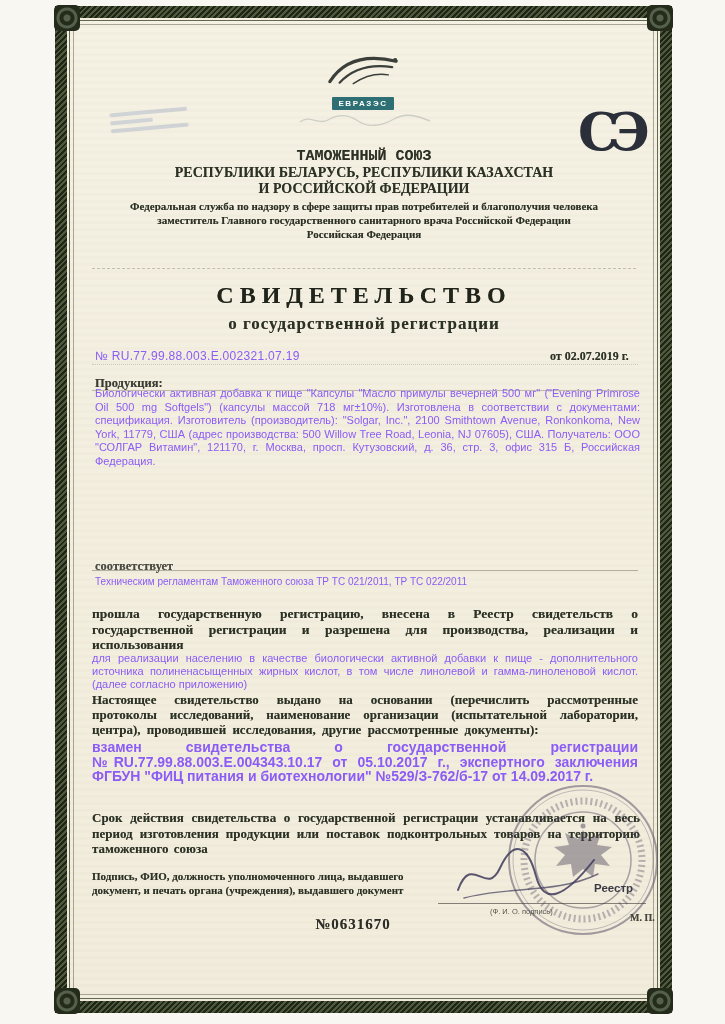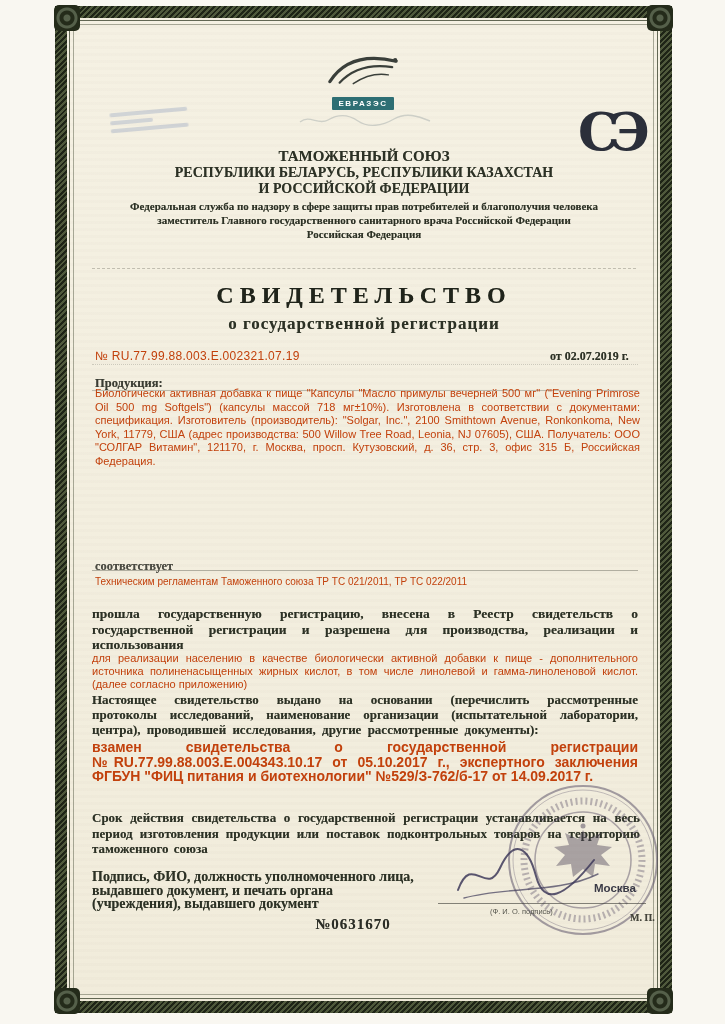--- a/index.html
+++ b/index.html
@@ -16,36 +16,36 @@
   .inner-b{position:absolute;inset:6px;border:1px solid rgba(50,58,36,.4);}
   .corner{position:absolute;width:26px;height:26px;border-radius:5px;
           background:radial-gradient(circle,#55604a 0 3px,#242b1a 4px 7px,#55604a 8px 10px,#242b1a 11px);}
   .corner.tl{left:-13px;top:-13px}.corner.tr{right:-13px;top:-13px}
   .corner.bl{left:-13px;bottom:-13px}.corner.br{right:-13px;bottom:-13px}
 
   .abs{position:absolute;}
   .center{text-align:center;}
   .pre{font-family:"Liberation Serif","DejaVu Serif",serif;font-weight:bold;color:#2c3125;
        text-shadow:0 0 .4px rgba(40,45,30,.45);}
-  .typed{font-family:"Liberation Sans","DejaVu Sans",sans-serif;color:#c2410c;}
+  .typed{font-family:"Liberation Sans","DejaVu Sans",sans-serif;color:#8b5cf6;}
 
   
   .evrazes{left:318px;top:52px;width:90px;text-align:center;}
   .evrazes-label{display:inline-block;background:#2e6f74;color:#ffffff;
        font-family:"Liberation Sans",sans-serif;font-size:8px;font-weight:bold;
        letter-spacing:1.6px;padding:2px 6px;margin-top:1px;border-radius:1px;}
   .wm-squiggle{left:298px;top:112px;opacity:.45;}
   .faint-stamp{left:110px;top:106px;width:78px;transform:rotate(-5deg);filter:blur(.4px);}
   .faint-stamp .bar{height:4px;margin:4px 0;background:rgba(125,145,185,.30);border-radius:2px;}
   .faint-stamp .bar.short{width:55%;}
   .se-emblem{left:578px;top:104px;font-family:"DejaVu Serif",serif;font-weight:bold;
        font-size:52px;line-height:56px;color:#2b2f3a;letter-spacing:-11px;padding-right:11px;}
 
   
-  .h-union1{left:90px;top:148px;width:548px;font-size:15px;}
+  .h-union1{left:90px;top:148px;width:548px;font-size:15px;font-family:Liberation Mono, monospace;}
   .h-union2{left:90px;top:165px;width:548px;font-size:14px;}
   .h-union3{left:90px;top:181px;width:548px;font-size:14px;}
   .h-agency{left:80px;width:568px;font-size:11px;line-height:13px;}
   .dashed-rule{left:92px;top:268px;width:544px;border-top:1px dashed rgba(60,60,50,.28);}
   .title-main{left:90px;top:282px;width:548px;font-size:24px;letter-spacing:6px;color:#20241b;}
   .title-sub{left:90px;top:314px;width:548px;font-size:17px;letter-spacing:1px;}
 
   
   .reg-number{left:95px;top:349px;font-size:12px;letter-spacing:.3px;}
   .reg-date{left:550px;top:349px;font-size:12px;font-weight:bold;}
@@ -62,21 +62,21 @@
               text-align:justify;word-spacing:6px;}
   .usage{left:92px;top:652px;width:546px;font-size:11px;line-height:13.2px;text-align:justify;}
   .basis-intro{left:92px;top:692px;width:546px;font-size:13px;line-height:15.2px;
                text-align:justify;word-spacing:3px;}
   .basis-details{left:92px;top:740px;width:546px;font-size:14px;line-height:14.5px;text-align:justify;font-weight:bold;}
   .validity{left:92px;top:810px;width:548px;font-size:13px;line-height:15.5px;
             text-align:justify;word-spacing:2px;}
 
   
   .stamp{left:505px;top:782px;}
-  .sig-caption{left:92px;top:870px;width:332px;font-size:14px;line-height:13.5px;}
+  .sig-caption{left:92px;top:870px;width:332px;font-size:11px;line-height:13.5px;}
   .sig-svg{left:452px;top:842px;}
   .sig-name{left:594px;top:882px;font-size:11.5px;font-weight:bold;color:#3a3a46;}
   .sig-line{left:438px;top:903px;width:208px;border-top:1px solid rgba(55,55,50,.6);}
   .fio-hint{left:490px;top:907px;font-size:7.5px;color:#55554d;}
   .mp{left:630px;top:912px;font-size:10px;font-weight:bold;color:#45453c;}
   .serial{left:268px;top:916px;width:170px;font-size:15px;letter-spacing:1px;color:#2b2d26;}
 </style>
 </head>
 <body>
 
@@ -154,20 +154,20 @@
     <path d="M78,48 l-5,9 -13,-6 4,12 -15,2 11,8 -9,11 15,-2 2,13 10,-8 10,8 2,-13 15,2 -9,-11 11,-8 -15,-2 4,-12 -13,6 z" fill="rgba(80,70,92,.45)"></path>
     <circle cx="78" cy="44" r="2.5" fill="rgba(80,70,92,.5)"></circle>
   </svg>
 
   <div class="abs pre sig-caption">Подпись, ФИО, должность уполномоченного лица, выдавшего документ, и печать органа (учреждения), выдавшего документ</div>
 
   <svg class="abs sig-svg" width="150" height="66" viewBox="0 0 150 66">
     <path d="M6,48 C20,10 34,56 48,26 S76,4 84,34 S112,56 142,18" stroke="rgba(62,58,90,.85)" stroke-width="2" fill="none" stroke-linecap="round"></path>
     <path d="M12,56 C55,44 105,52 146,32" stroke="rgba(62,58,90,.7)" stroke-width="1.4" fill="none" stroke-linecap="round"></path>
   </svg>
-  <div class="abs typed sig-name">Москва</div>
+  <div class="abs typed sig-name">Реестр</div>
   <div class="abs sig-line"></div>
   <div class="abs typed fio-hint">(Ф. И. О.  подпись)</div>
   <div class="abs pre mp">М. П.</div>
 
   <div class="abs pre center serial">№0631670</div>
 
 </div>
 
 </body></html>

